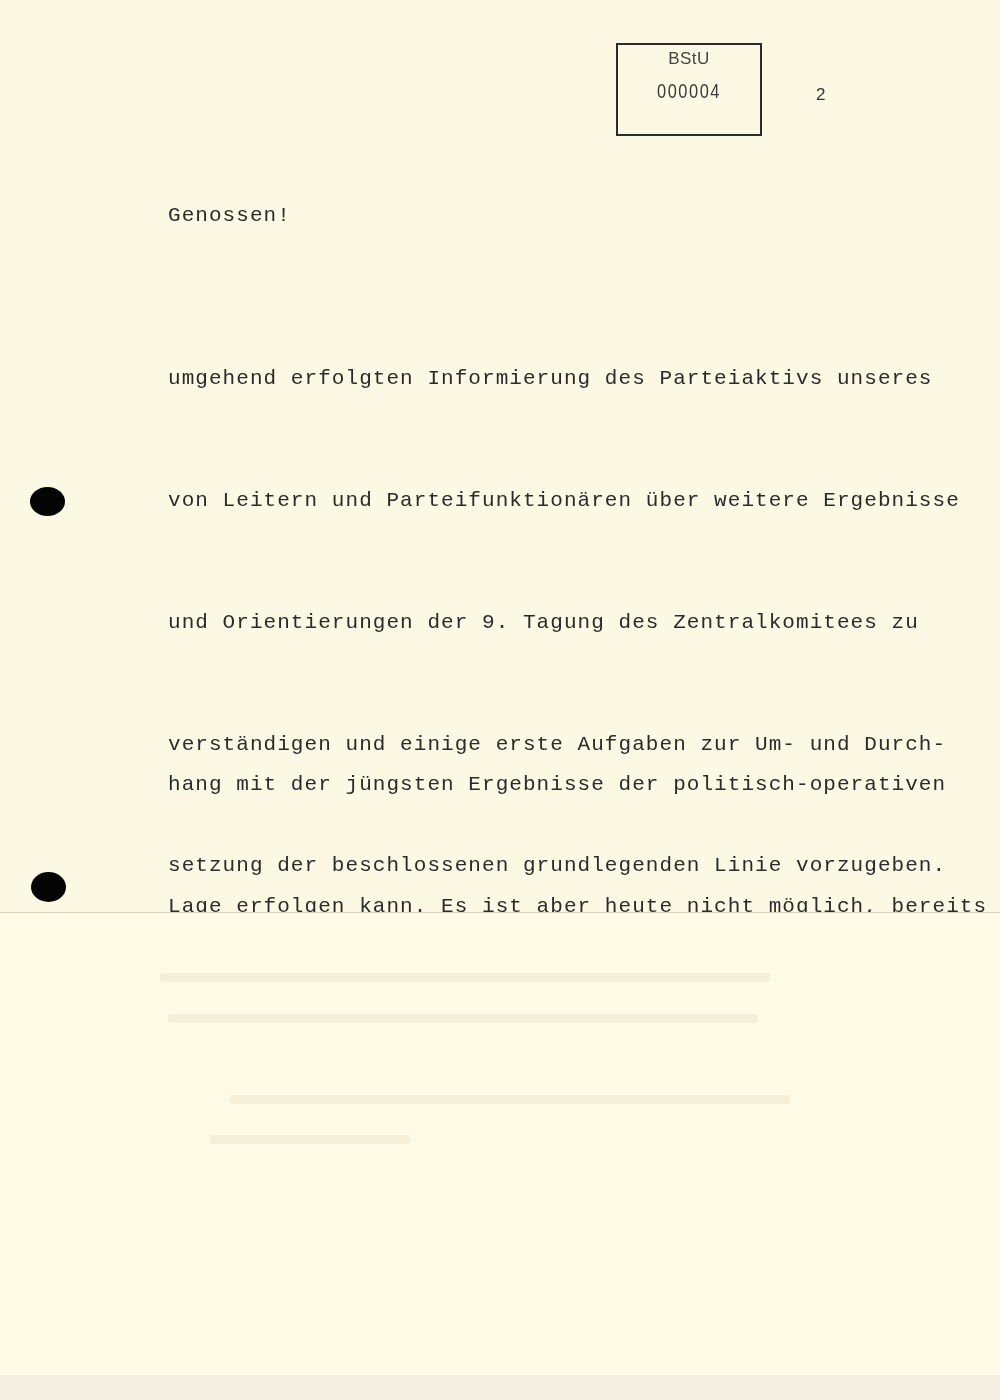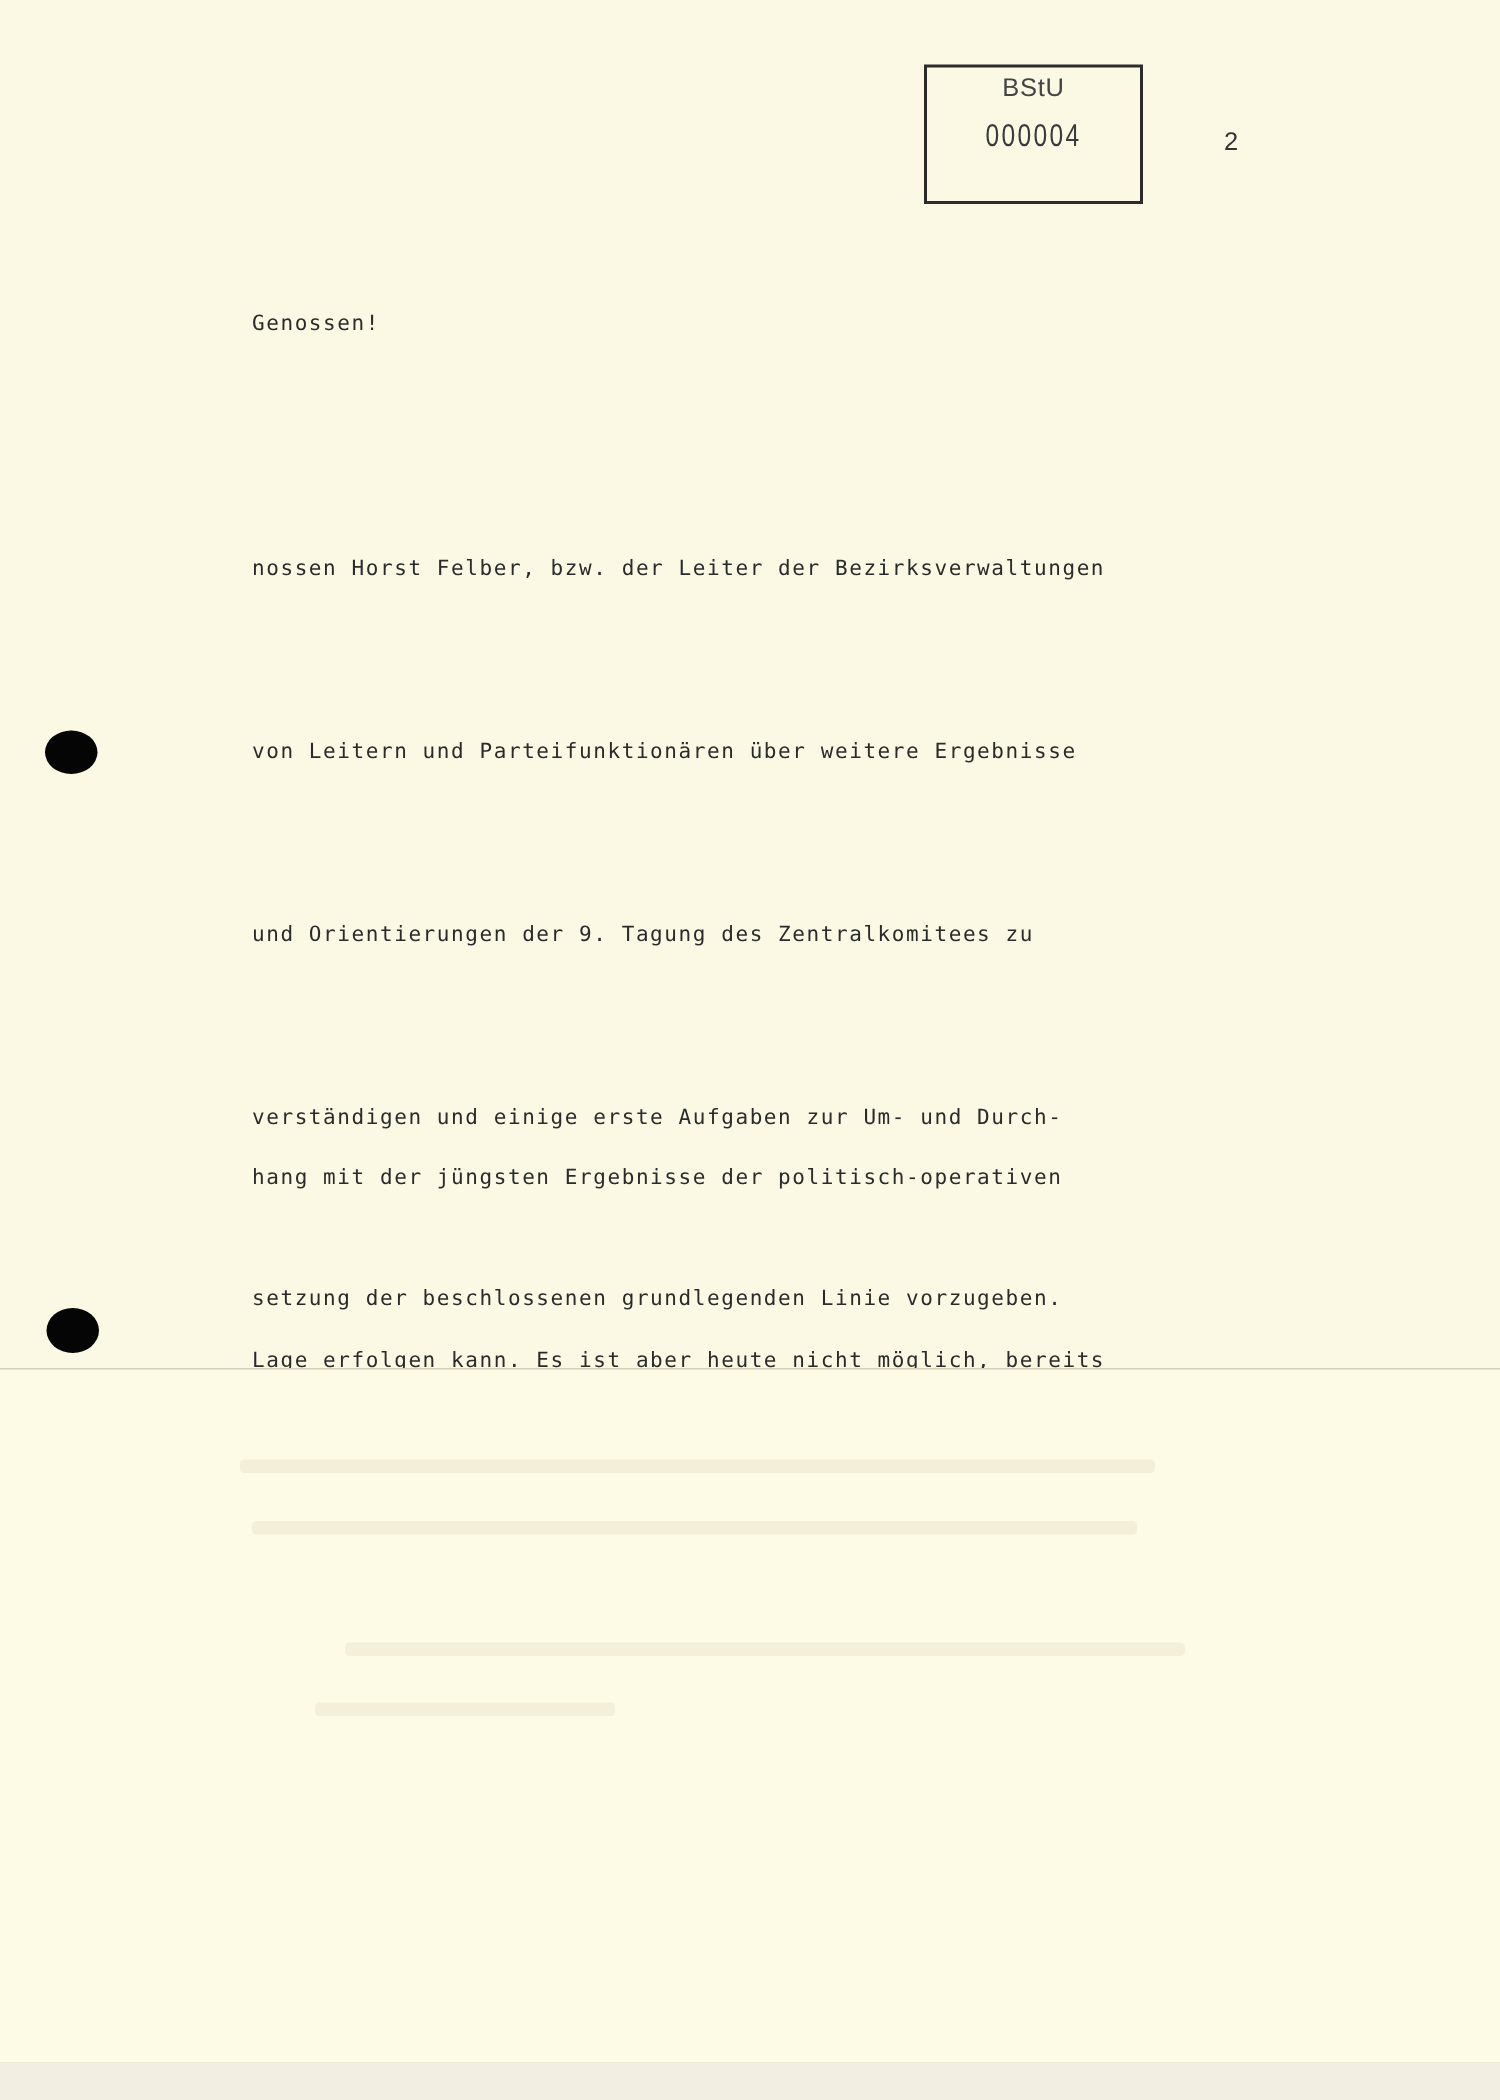--- a/index.html
+++ b/index.html
@@ -57,25 +57,26 @@
       left: 816px;
       top: 85px;
       font-family: "Liberation Sans", sans-serif;
       font-size: 17px;
       color: #333;
     }
     .text-block {
       position: absolute;
       left: 168px;
       width: 740px;
-      font-size: 14px;
+      font-size: 21px;
       line-height: 40.6px;
       letter-spacing: 1.05px;
       white-space: pre;
       color: #2b2b2b;
+      font-family: Liberation Mono, monospace;
     }
     .salutation { top: 196px; }
     .para1 { top: 278px; }
     .para2 { top: 684px; }
     .line { display: block; height: 40.6px; }
     .punch-hole {
       position: absolute;
       background: #050505;
       border-radius: 50%;
     }
@@ -118,21 +119,21 @@
   <div class="stamp">
     <div class="stamp-agency">BStU</div>
     <div class="stamp-number">000004</div>
   </div>
 
   <div class="page-number">2</div>
 
   <div class="text-block salutation">Genossen!</div>
 
   <div class="text-block para1">
-    <span class="line">nossen Horst Felber, bzw. der Leiter der Bezirksverwaltungen</span>
+    <span class="line">umgehend erfolgten Informierung des Parteiaktivs unseres</span>
     <span class="line">von Leitern und Parteifunktionären über weitere Ergebnisse</span>
     <span class="line">und Orientierungen der 9. Tagung des Zentralkomitees zu</span>
     <span class="line">verständigen und einige erste Aufgaben zur Um- und Durch-</span>
     <span class="line">setzung der beschlossenen grundlegenden Linie vorzugeben.</span>
   </div>
 
   <div class="text-block para2">
     <span class="line">hang mit der jüngsten Ergebnisse der politisch-operativen</span>
     <span class="line">Lage erfolgen kann. Es ist aber heute nicht möglich, bereits</span>
     <span class="line">umfassend auf alle sich daraus ergebenden Aufgaben und</span>

